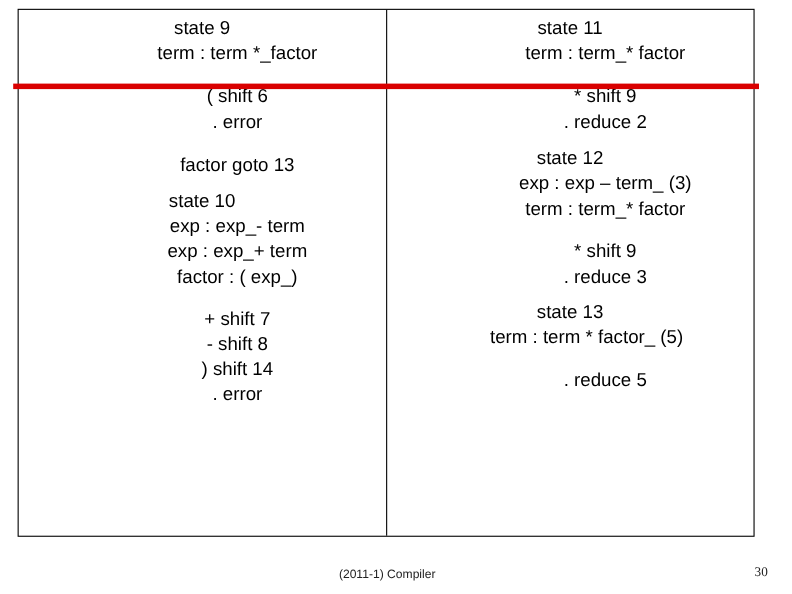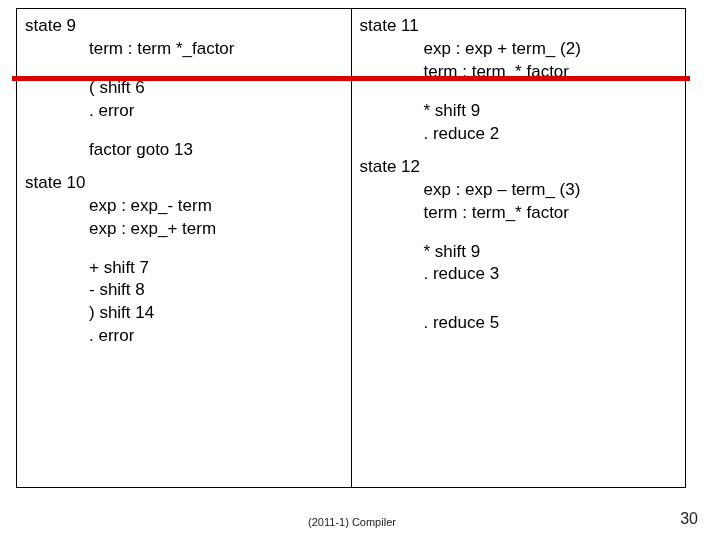--- a/index.html
+++ b/index.html
@@ -30,20 +30,21 @@
   .col {
     flex: 1;
     padding: 6px 8px 6px 8px;
     box-sizing: border-box;
   }
   .col-left {
     border-right: 1px solid #000;
   }
   .state-block {
     margin-bottom: 10px;
+    text-align: center;
   }
   .state-header {
     margin: 0;
     line-height: 1.35;
   }
   .indent {
     margin-left: 64px;
     line-height: 1.35;
   }
   .indent-small {
@@ -67,22 +68,23 @@
     bottom: 12px;
     width: 704px;
     text-align: center;
     font-size: 11px;
     color: #222;
   }
   .footer-right {
     position: absolute;
     right: 22px;
     bottom: 12px;
-    font-size: 16px;
+    font-size: 12px;
     color: #222;
+    font-family: Liberation Serif, serif;
   }
 </style>
 </head>
 <body>
 
 <div class="slide-box">
   <div class="columns">
 
     <div class="col col-left">
 
@@ -93,50 +95,52 @@
         <div class="indent">( shift 6</div>
         <div class="indent">. error</div>
         <div class="spacer"></div>
         <div class="indent">factor goto 13</div>
       </div>
 
       <div class="state-block">
         <div class="state-header">state 10</div>
         <div class="indent">exp : exp_- term</div>
         <div class="indent">exp : exp_+ term</div>
+        <div class="indent">factor : ( exp_)</div>
         <div class="spacer"></div>
         <div class="indent">+ shift 7</div>
         <div class="indent">- shift 8</div>
         <div class="indent">) shift 14</div>
         <div class="indent">. error</div>
       </div>
 
     </div>
 
     <div class="col">
 
       <div class="state-block">
         <div class="state-header">state 11</div>
-        <div class="indent">exp : exp + term_ (2)</div>
         <div class="indent">term : term_* factor</div>
         <div class="spacer"></div>
         <div class="indent">* shift 9</div>
         <div class="indent">. reduce 2</div>
       </div>
 
       <div class="state-block">
         <div class="state-header">state 12</div>
         <div class="indent">exp : exp – term_ (3)</div>
         <div class="indent">term : term_* factor</div>
         <div class="spacer"></div>
         <div class="indent">* shift 9</div>
         <div class="indent">. reduce 3</div>
       </div>
 
       <div class="state-block">
+        <div class="state-header">state 13</div>
+        <div class="indent-small">term : term * factor_ (5)</div>
         <div class="spacer"></div>
         <div class="indent">. reduce 5</div>
       </div>
 
     </div>
   </div>
 </div>
 
 <div class="red-bar"></div>
 

